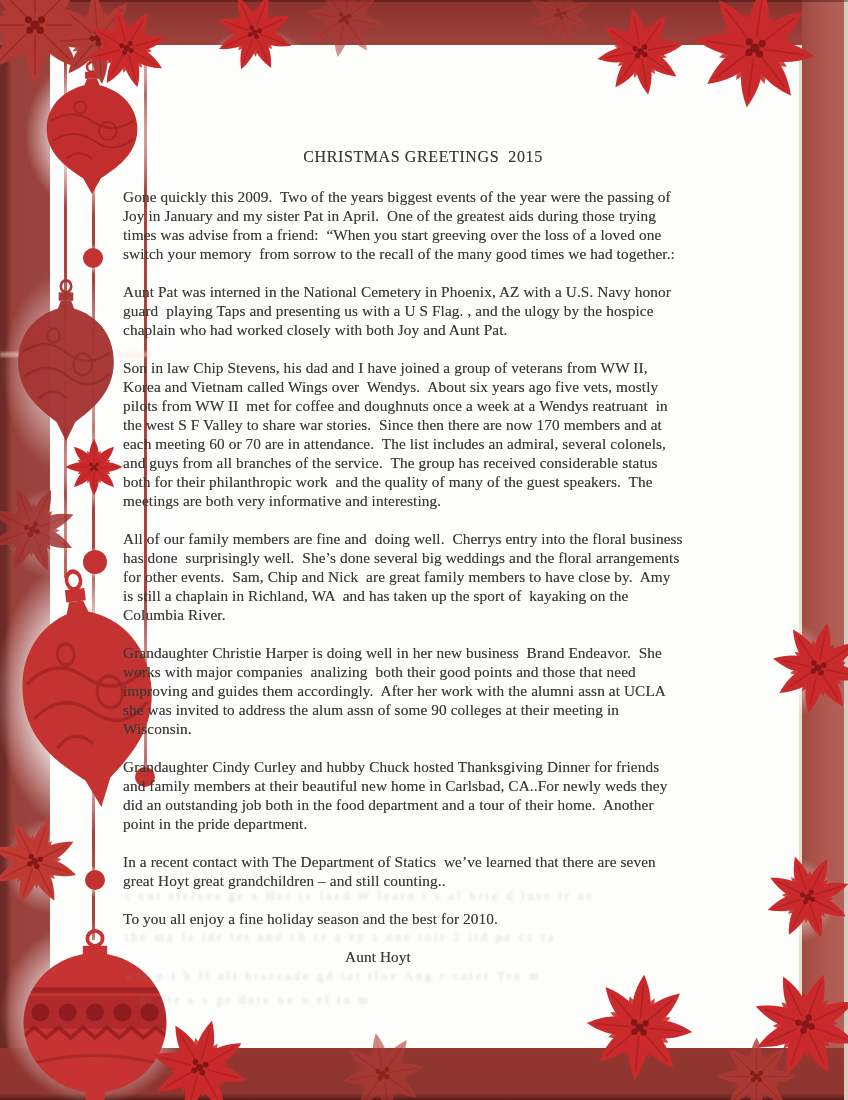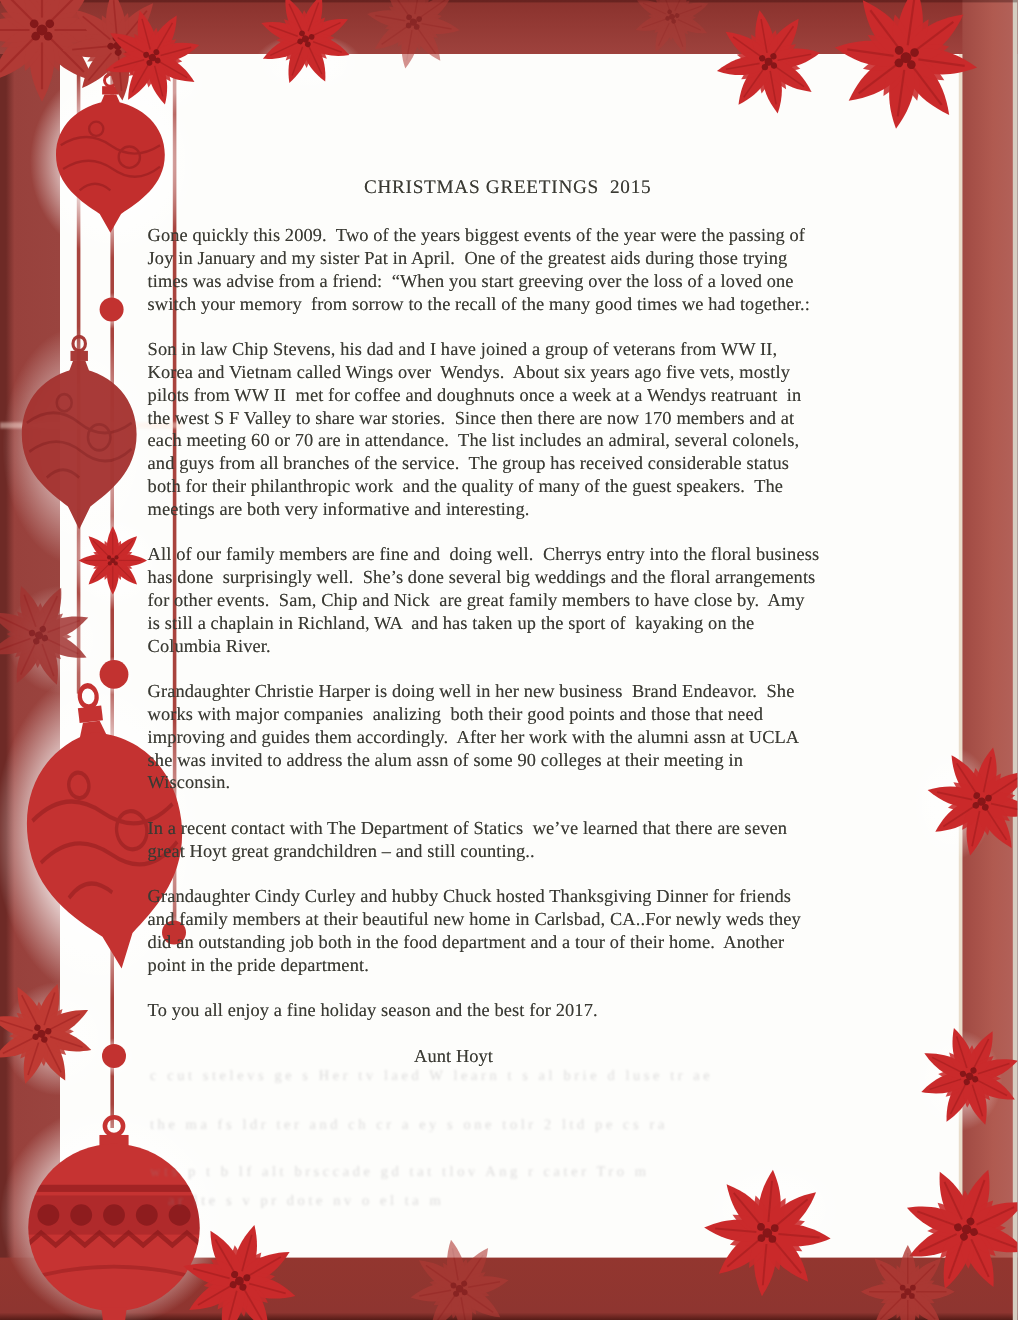--- a/index.html
+++ b/index.html
@@ -216,45 +216,48 @@
   <svg class="deco fl-crimson" viewBox="-50 -50 100 100" style="left:714px;top:1034px;width:85px;height:85px;opacity:.8;">
       <use href="#flower"></use>
     </svg>
 
   <div class="letter">
     <div class="title">CHRISTMAS GREETINGS  2015</div>
     <p>Gone quickly this 2009.  Two of the years biggest events of the year were the passing of
 Joy in January and my sister Pat in April.  One of the greatest aids during those trying
 times was advise from a friend:  “When you start greeving over the loss of a loved one
 switch your memory  from sorrow to the recall of the many good times we had together.:</p>
+    <p>Aunt Pat was interned in the National Cemetery in Phoenix, AZ with a U.S. Navy honor
+guard  playing Taps and presenting us with a U S Flag. , and the ulogy by the hospice
+chaplain who had worked closely with both Joy and Aunt Pat.</p>
     <p>Son in law Chip Stevens, his dad and I have joined a group of veterans from WW II,
 Korea and Vietnam called Wings over  Wendys.  About six years ago five vets, mostly
 pilots from WW II  met for coffee and doughnuts once a week at a Wendys reatruant  in
 the west S F Valley to share war stories.  Since then there are now 170 members and at
 each meeting 60 or 70 are in attendance.  The list includes an admiral, several colonels,
 and guys from all branches of the service.  The group has received considerable status
 both for their philanthropic work  and the quality of many of the guest speakers.  The
 meetings are both very informative and interesting.</p>
     <p>All of our family members are fine and  doing well.  Cherrys entry into the floral business
 has done  surprisingly well.  She’s done several big weddings and the floral arrangements
 for other events.  Sam, Chip and Nick  are great family members to have close by.  Amy
 is still a chaplain in Richland, WA  and has taken up the sport of  kayaking on the
 Columbia River.</p>
     <p>Grandaughter Christie Harper is doing well in her new business  Brand Endeavor.  She
 works with major companies  analizing  both their good points and those that need
 improving and guides them accordingly.  After her work with the alumni assn at UCLA
 she was invited to address the alum assn of some 90 colleges at their meeting in
 Wisconsin.</p>
-    <p>In a recent contact with The Department of Statics  we’ve learned that there are seven
-great Hoyt great grandchildren – and still counting..</p>
     <p>Grandaughter Cindy Curley and hubby Chuck hosted Thanksgiving Dinner for friends
 and family members at their beautiful new home in Carlsbad, CA..For newly weds they
 did an outstanding job both in the food department and a tour of their home.  Another
 point in the pride department.</p>
-    <p>To you all enjoy a fine holiday season and the best for 2017.</p>
+    <p>In a recent contact with The Department of Statics  we’ve learned that there are seven
+great Hoyt great grandchildren – and still counting..</p>
+    <p>To you all enjoy a fine holiday season and the best for 2010.</p>
     <div class="sig">Aunt Hoyt</div>
   </div>
 
   <div class="ghost" style="left:125px;top:889px;width:600px;">c cut stelevs ge s  Her tv laed  W learn t s al brie d luse tr ae</div>
   <div class="ghost" style="left:125px;top:930px;width:620px;">the ma fs ldr ter and ch cr a ey s one tolr 2 ltd pe cs ra</div>
   <div class="ghost" style="left:125px;top:969px;width:560px;">wts p t b lf alt brsccade gd tat tlov Ang r cater Tro m</div>
   <div class="ghost" style="left:140px;top:993px;width:500px;">ar lte s v pr dote nv o el ta m</div>
 
 </div>
 

